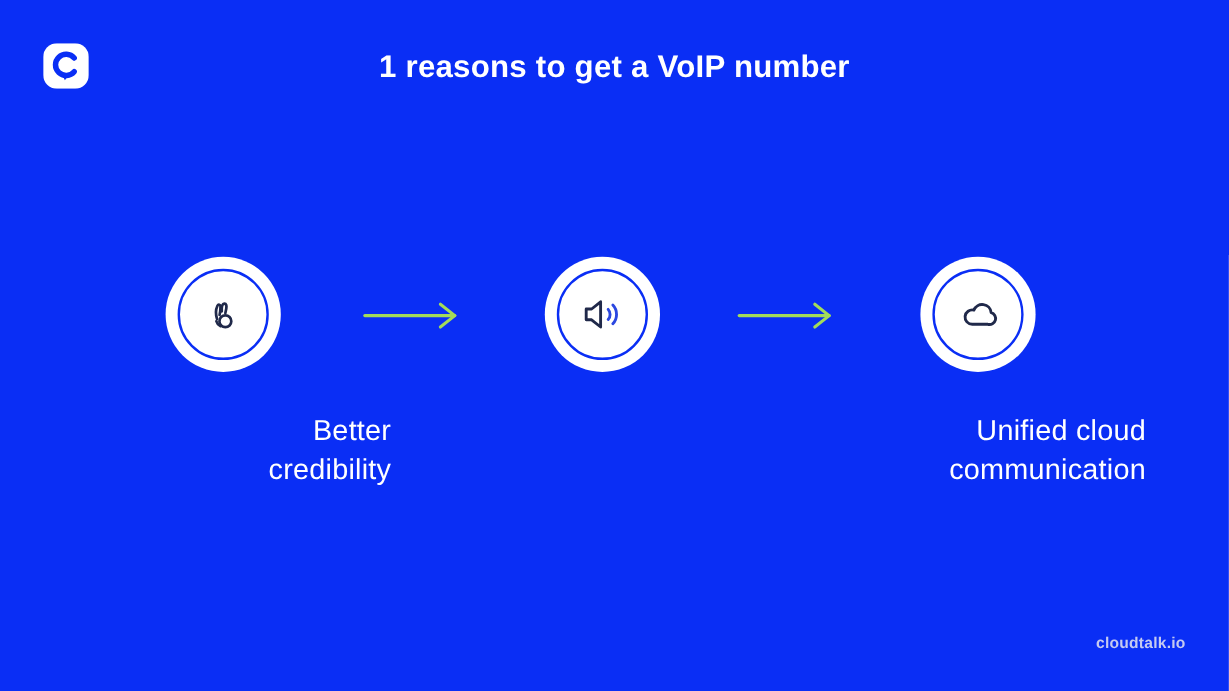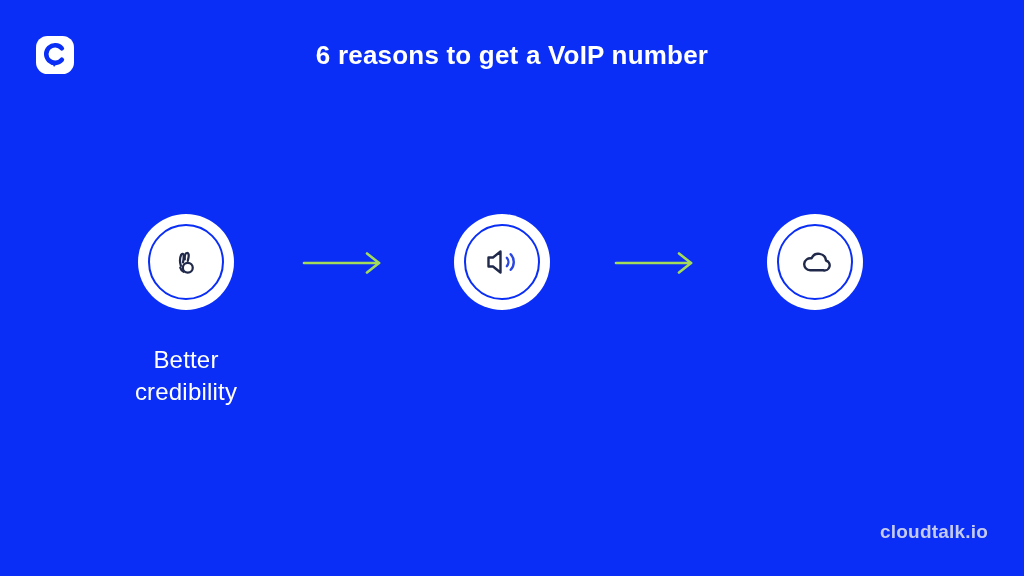--- a/index.html
+++ b/index.html
@@ -59,56 +59,56 @@
     top: 251px;
     width: 84px;
     height: 24px;
   }
   .arrow.a1 { left: 301px; }
   .arrow.a2 { left: 613px; }
   .label {
     position: absolute;
     top: 344px;
     width: 280px;
-    text-align: center;
+    text-align: right;
     color: #ffffff;
     font-size: 24px;
     line-height: 32px;
     white-space: pre-line;
     letter-spacing: 0.2px;
   }
   .label.l1 { left: 46px; }
   .label.l2 { left: 362px; }
   .label.l3 { left: 675px; }
   .footer {
     position: absolute;
     right: 36px;
     bottom: 33px;
     color: #C5CAF0;
-    font-size: 19px;
+    font-size: 13px;
     font-weight: bold;
     letter-spacing: 0.2px;
   }
 </style>
 </head>
 <body>
 
 <div class="slide">
 
   <div class="logo">
     <span class="icon">
       <svg width="38" height="38" viewBox="0 0 40 40">
         <rect x="0" y="0" width="40" height="40" rx="12" fill="#ffffff"></rect>
         <path d="M 27.2 13 A 9.3 9.3 0 1 0 27.2 25" fill="none" stroke="#0A2EF5" stroke-width="4.8" stroke-linecap="round"></path>
         <path d="M 16.5 27.3 L 19 32.6 L 22.6 27.6 Z" fill="#0A2EF5"></path>
       </svg>
     </span>
   </div>
 
-  <h1 class="title">6 reasons to get a VoIP number</h1>
+  <h1 class="title">1 reasons to get a VoIP number</h1>
 
   <div class="circle c1">
     <div class="ring">
       <span class="icon">
         <svg width="36" height="36" viewBox="0 0 24 24" fill="none" stroke="#20294A" stroke-width="1.5" stroke-linecap="round" stroke-linejoin="round">
           <circle cx="13.2" cy="15.8" r="3.3"></circle>
           <path d="M 8.6 14.6 C 7.8 12.1, 7.9 9.1, 8.8 7.2 C 9.3 6.2, 10.5 6.5, 10.5 7.6 C 10.5 9.3, 10.3 11, 10 12.3"></path>
           <path d="M 11.2 10.3 C 11.1 8.3, 11.5 6.1, 12.6 6 C 13.7 5.9, 14 7.3, 13.7 8.8 C 13.5 9.7, 13.3 10.6, 13.2 11.3"></path>
           <path d="M 10.4 18.5 C 9.3 18, 8.5 16.9, 8.2 15.8"></path>
         </svg>
@@ -147,16 +147,18 @@
       <span class="icon">
         <svg width="36" height="36" viewBox="0 0 24 24" fill="none" stroke="#20294A" stroke-width="1.6" stroke-linecap="round" stroke-linejoin="round">
           <path d="M17.5 17.5 H8.8 a4 4 0 1 1 .9-7.9 a5 5 0 0 1 9.6 1.4 a3.3 3.3 0 0 1-1.8 6.5 Z"></path>
         </svg>
       </span>
     </div>
   </div>
 
   <div class="label l1">Better
 credibility</div>
+  <div class="label l3">Unified cloud
+communication</div>
 
   <div class="footer">cloudtalk.io</div>
 
 </div>
 
 </body></html>

